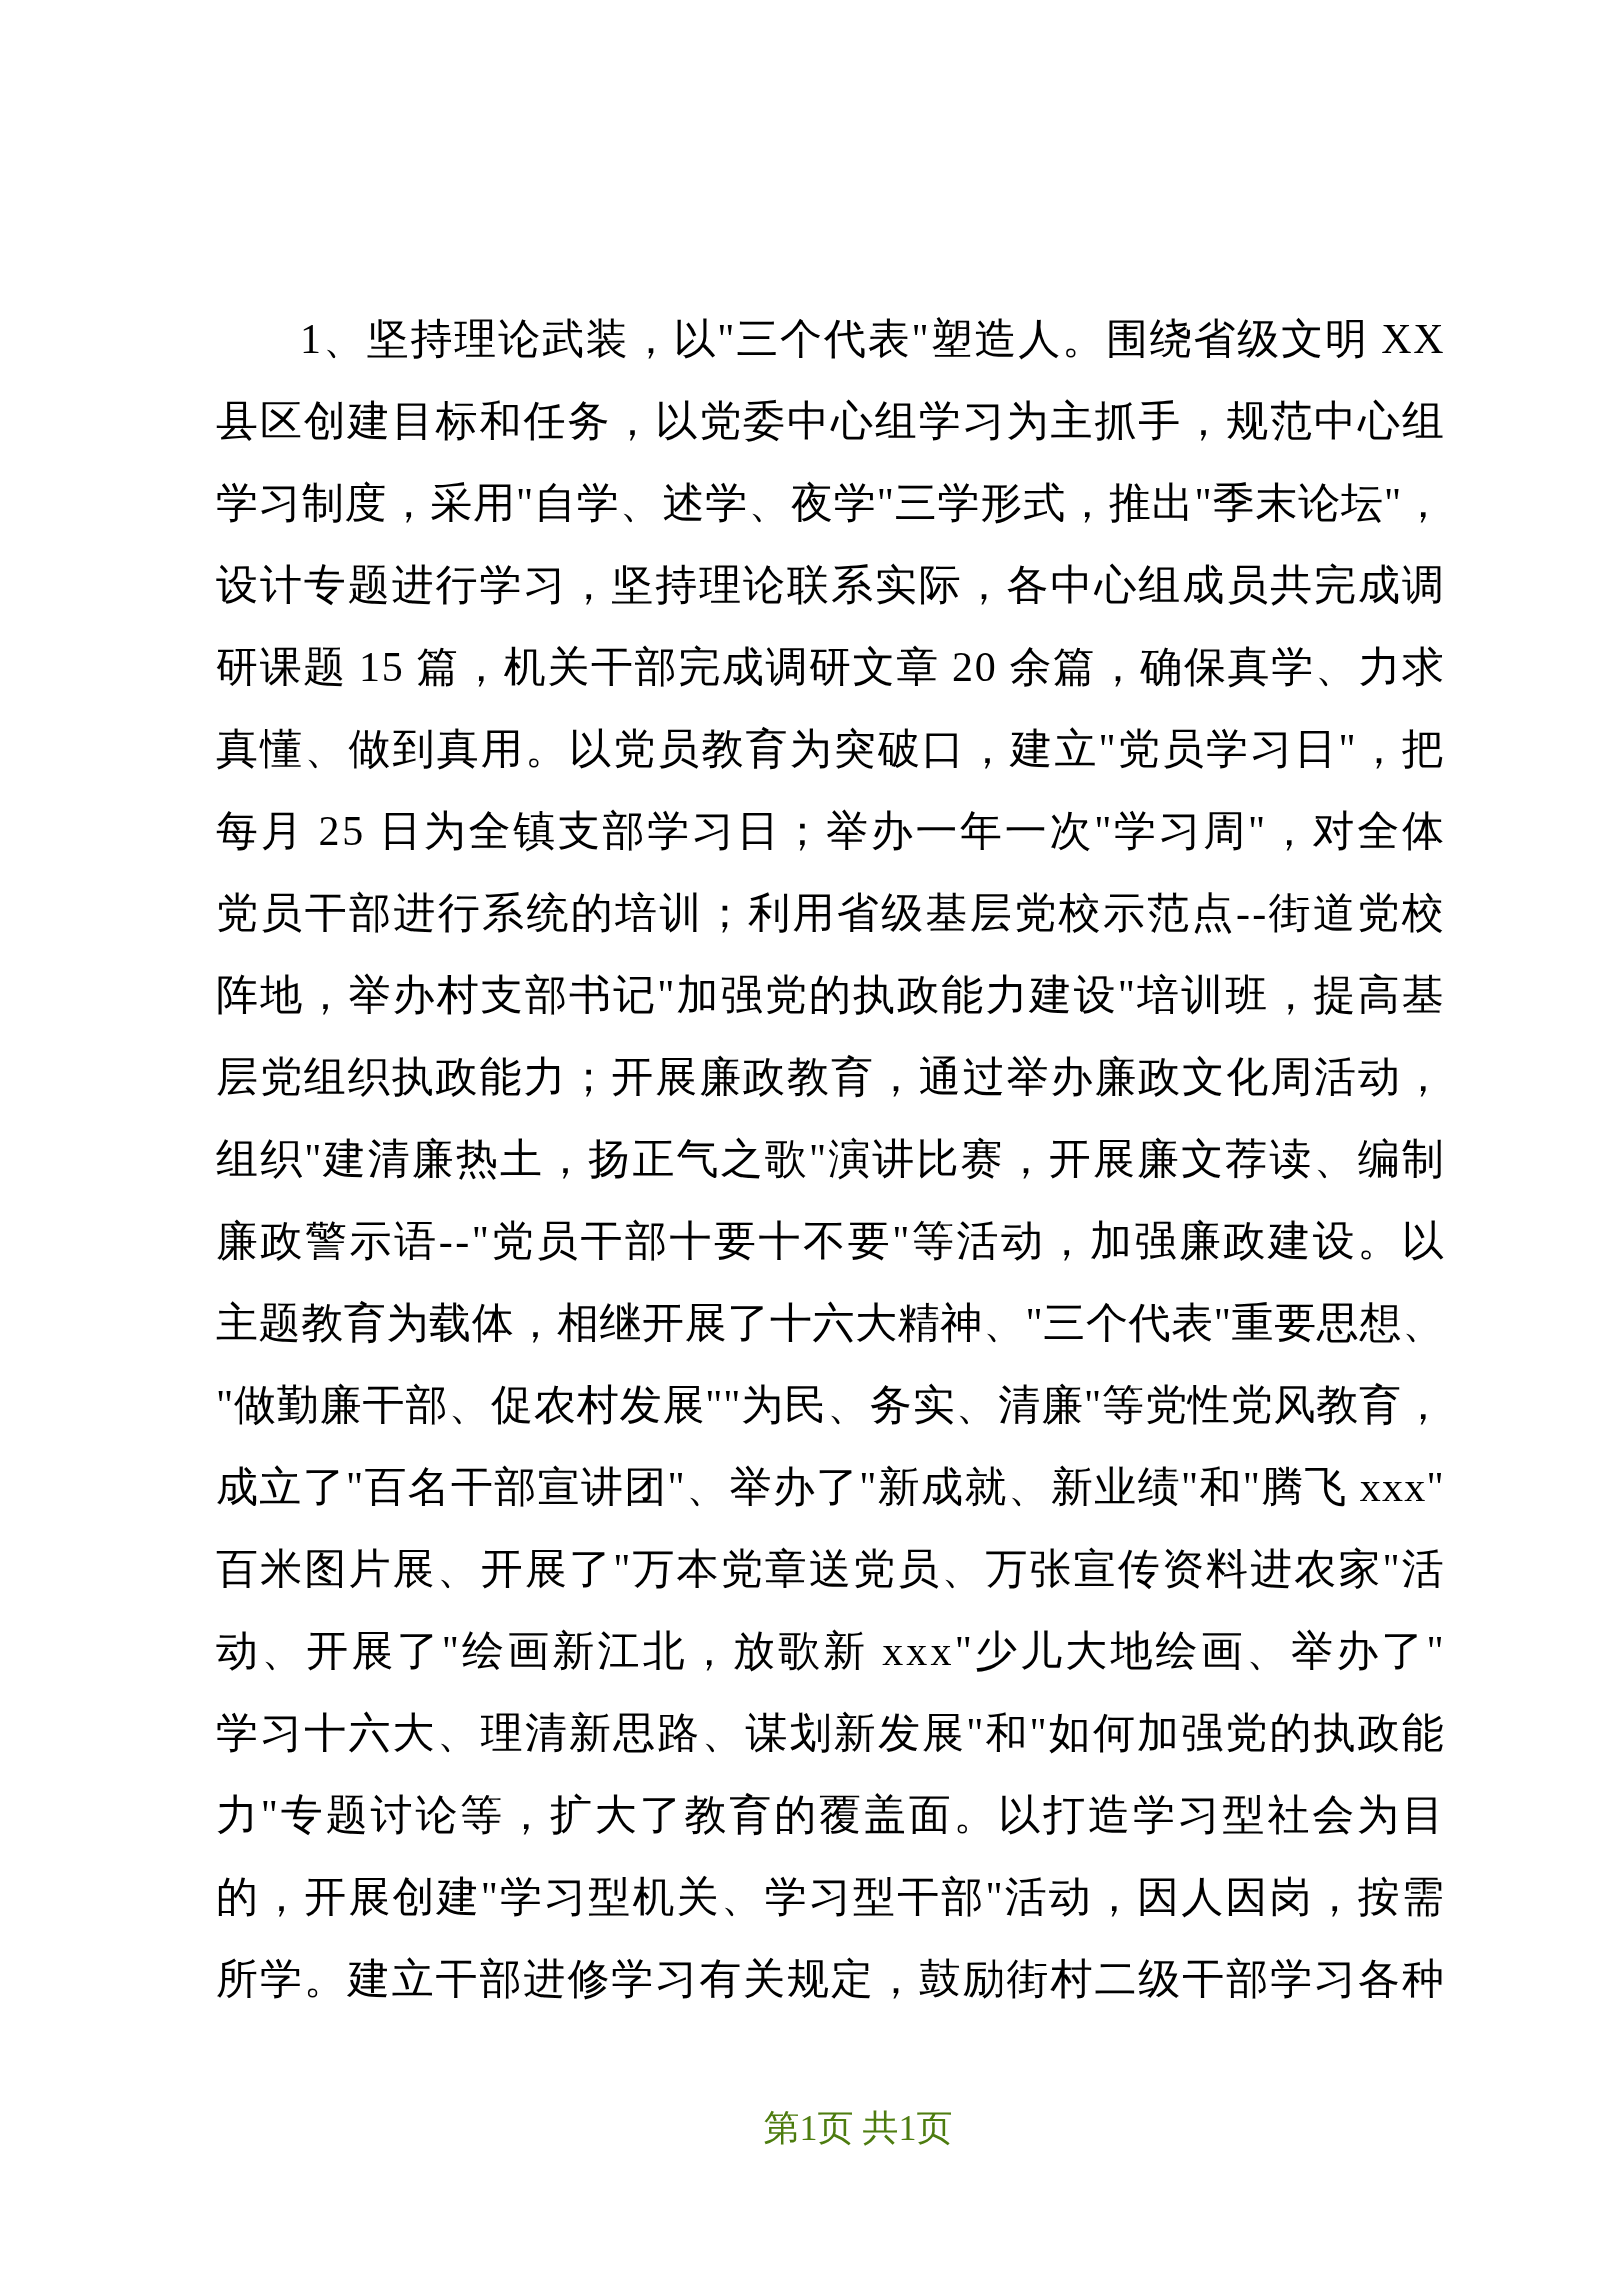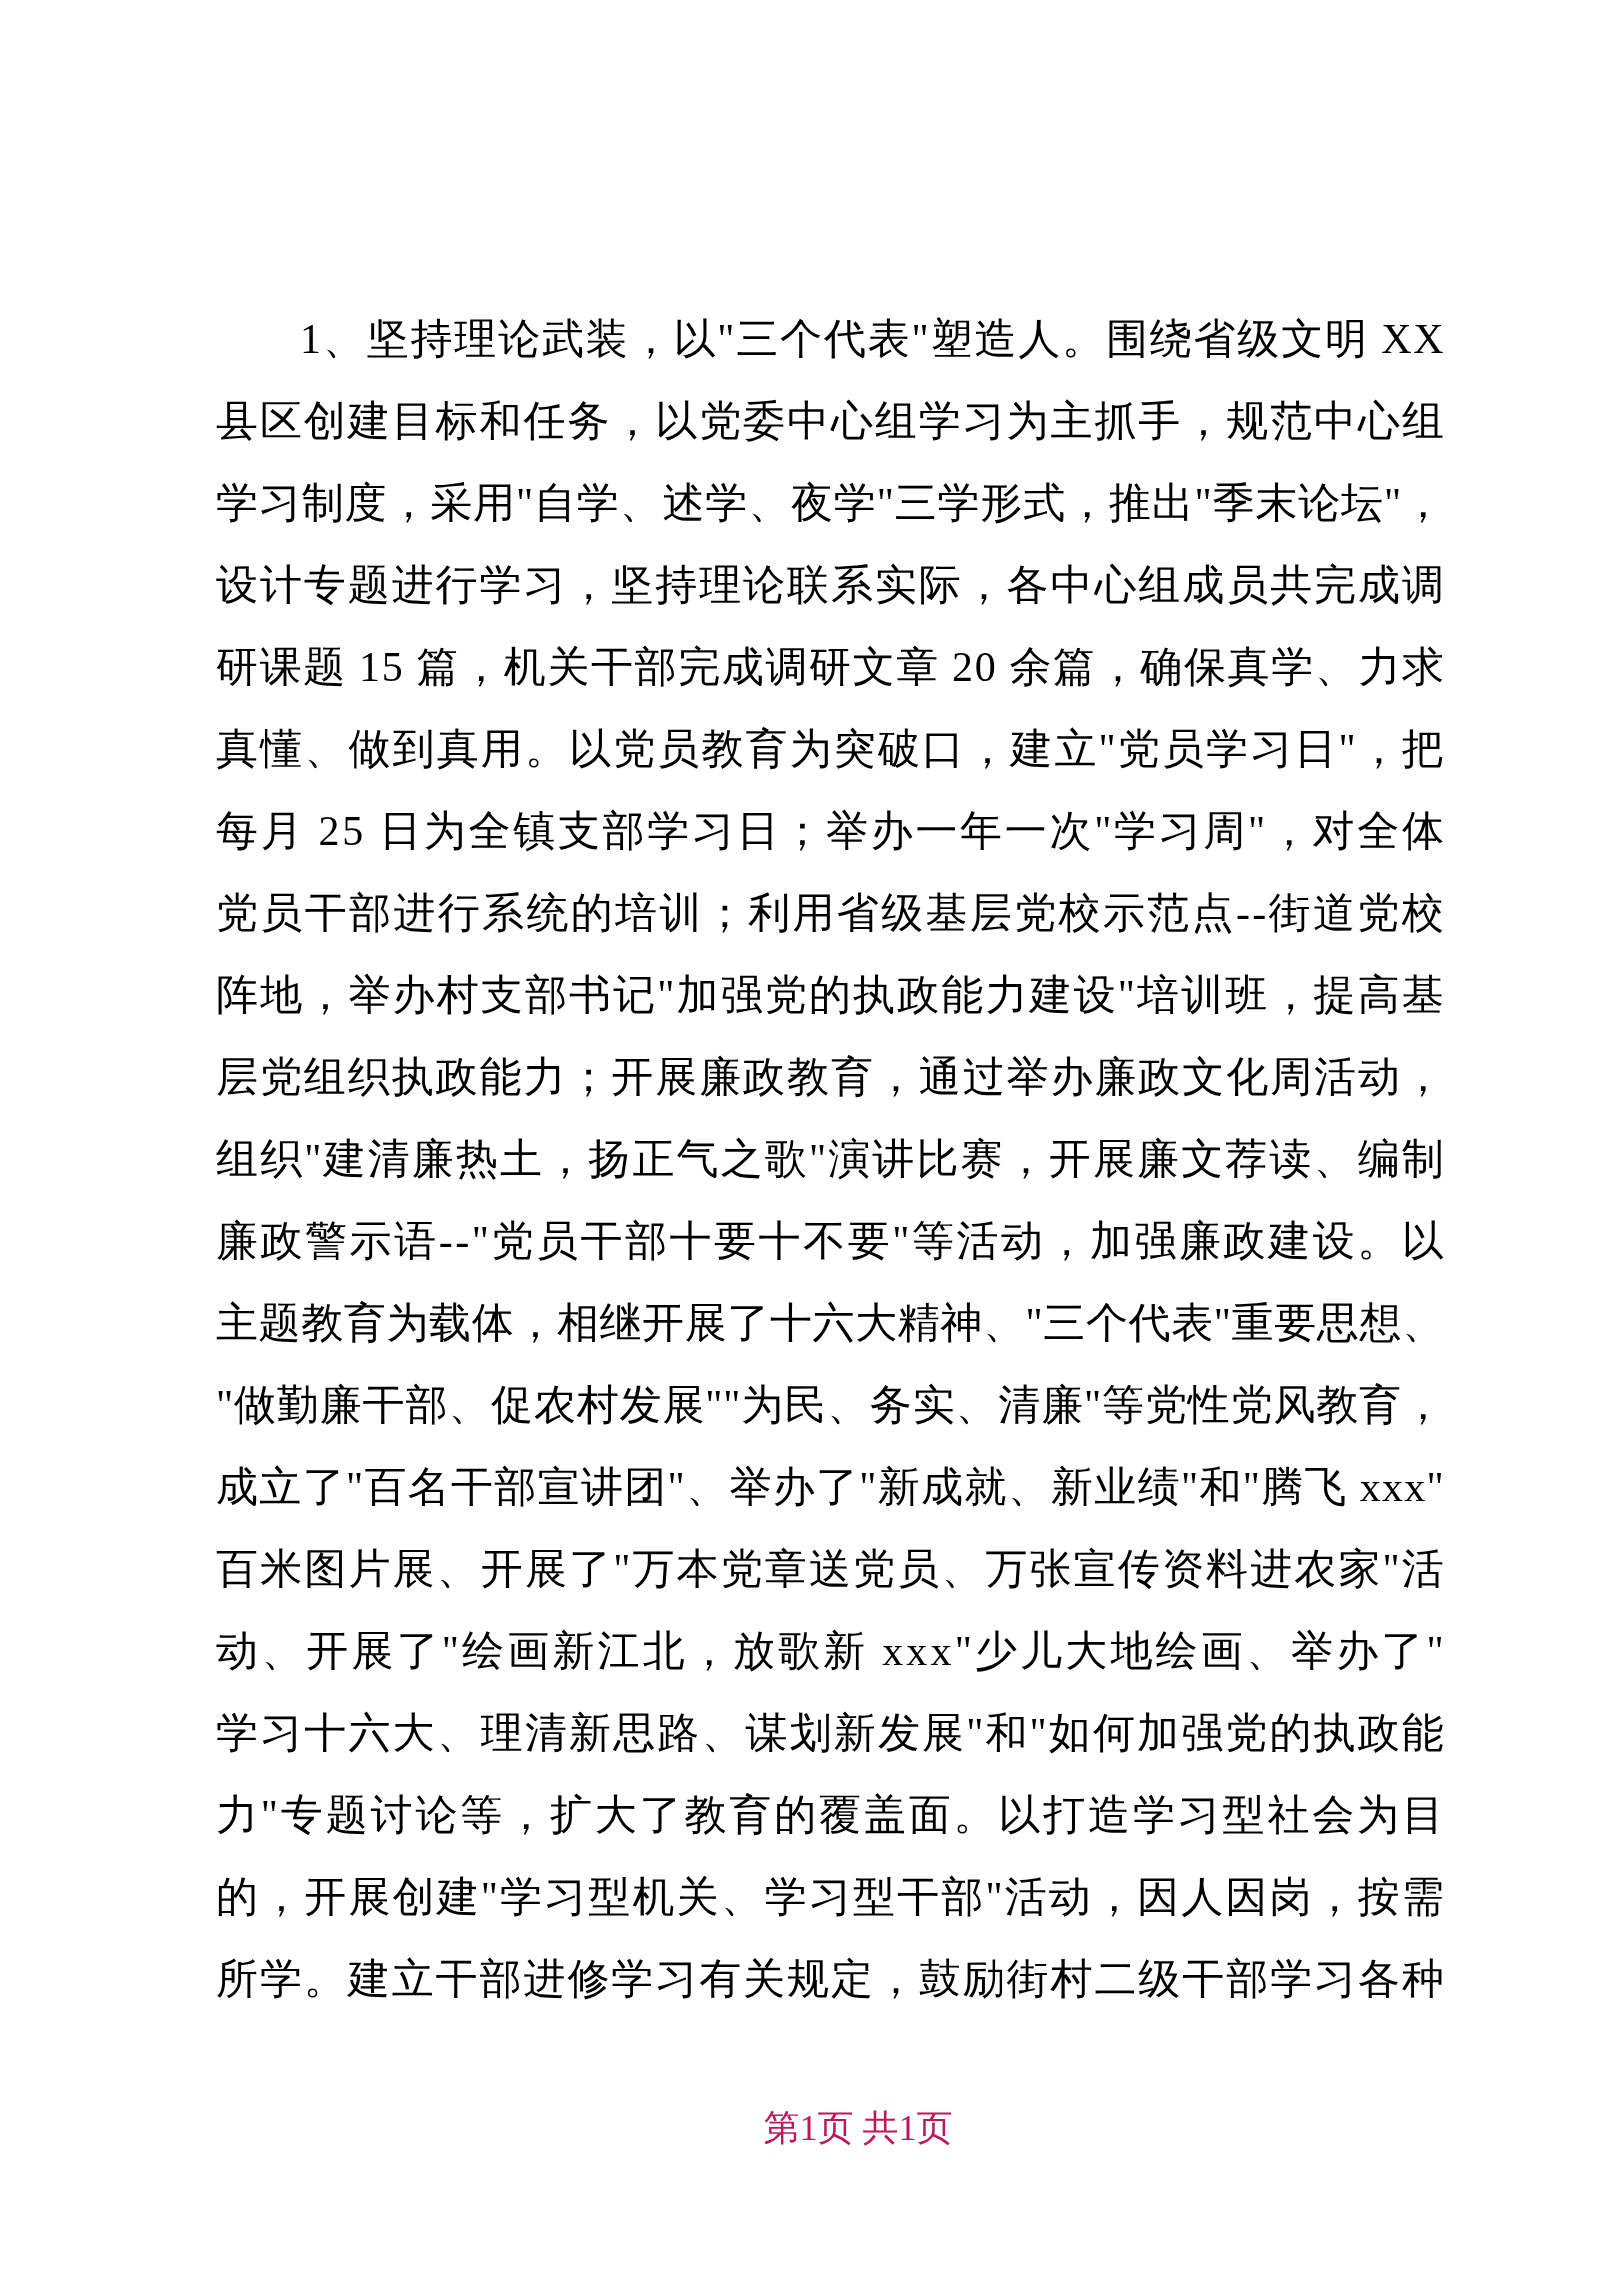--- a/index.html
+++ b/index.html
@@ -39,21 +39,21 @@
     padding-left: 84px; 
   }
   .footer {
     position: absolute;
     top: 2106px;
     left: 93px;
     right: 0;
     text-align: center;
     font-size: 36px;
     line-height: 45px;
-    color: #be185d;
+    color: #4d7c0f;
   }
 </style>
 </head>
 <body>
 
 <div class="page">
 
   <div class="text-block">
     <div class="line first-line">
         <span>1</span>

